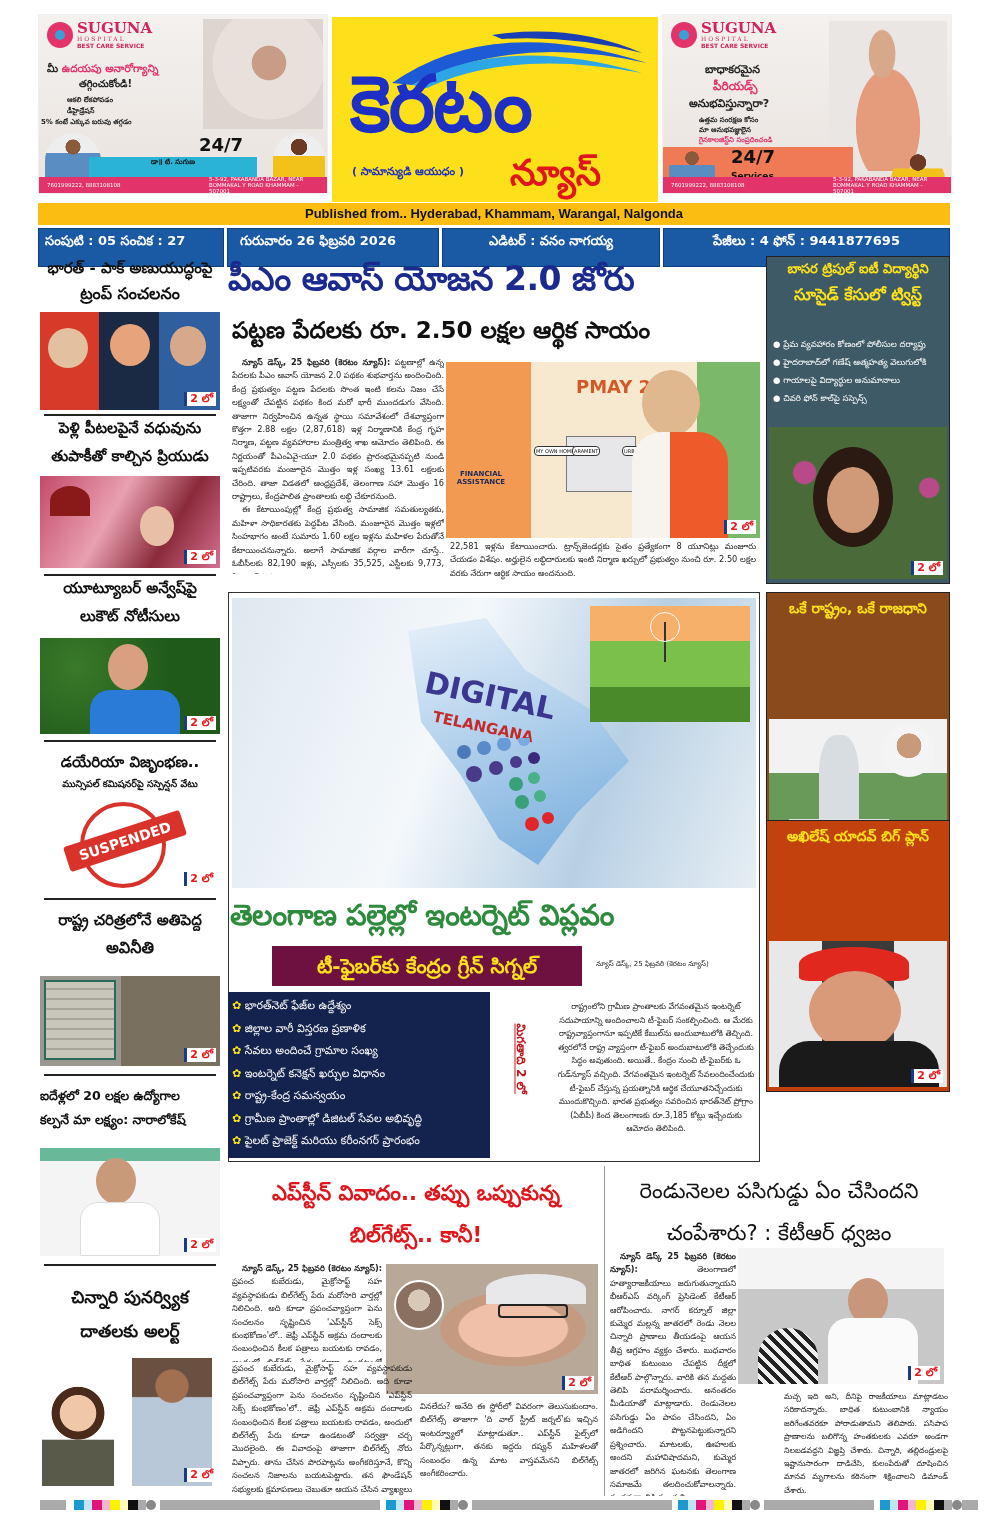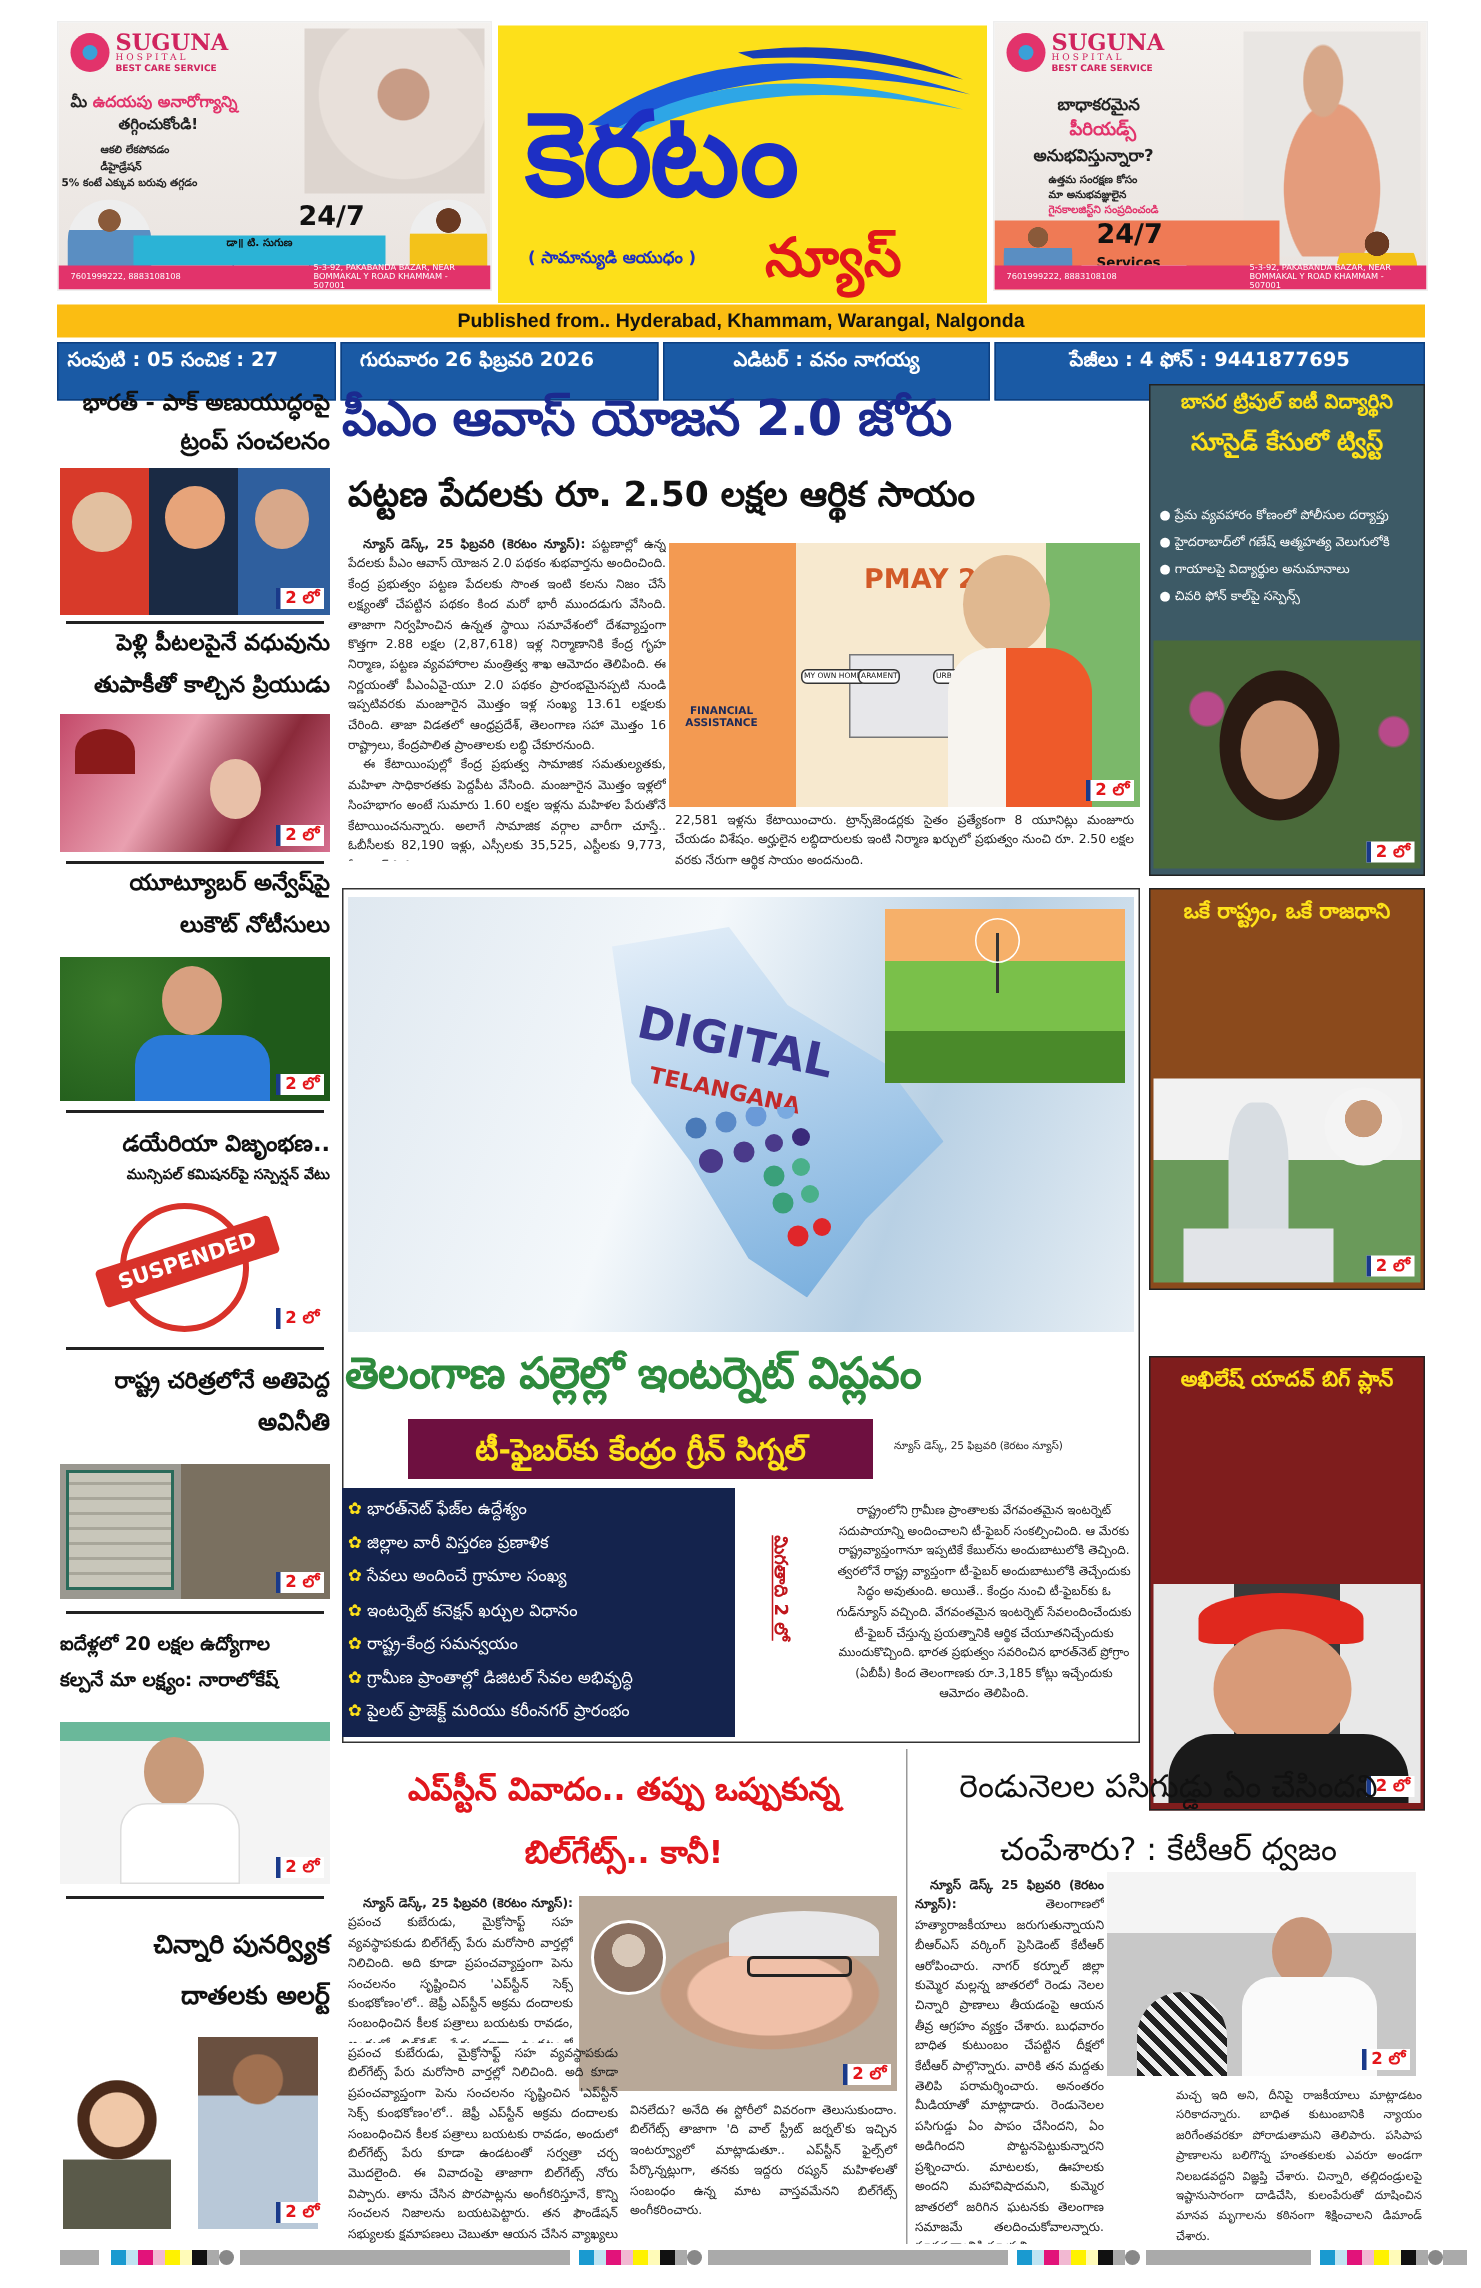--- a/index.html
+++ b/index.html
@@ -22,21 +22,21 @@
 .ad .namebar{position:absolute;left:50px;right:70px;bottom:16px;height:20px;background:#2bb3d6;color:#111;font-size:7px;text-align:center;line-height:10px;font-weight:bold}
 .masthead{position:absolute;left:332px;top:17px;width:326px;height:185px;background:#fde01a}
 .mast-wave{position:absolute;left:40px;top:6px;width:280px;height:70px}
 .mast-title{position:absolute;left:18px;top:42px;font-size:78px;font-weight:900;color:#1d2fc4;letter-spacing:-2px;line-height:90px;font-family:"DejaVu Sans",sans-serif}
 .mast-slogan{position:absolute;left:20px;top:148px;font-size:11px;color:#1d2fc4;font-weight:bold}
 .mast-news{position:absolute;left:178px;top:136px;font-size:36px;font-weight:900;color:#e0161c;line-height:40px}
 .pubbar{position:absolute;left:38px;top:203px;width:912px;height:22px;background:#fbbd12;text-align:center;font-family:"Liberation Sans",sans-serif;font-weight:bold;font-size:13px;line-height:22px;color:#111}
 .infobar{position:absolute;top:228px;height:39px;background:#1a5aa5;color:#fff;font-size:13px;line-height:23px;font-weight:bold;border:1px solid #0c3f80}
 
 .lcol{position:absolute;left:40px;width:180px}
-.lhead{font-weight:bold;text-align:right;color:#111;line-height:28px}
+.lhead{font-weight:bold;text-align:center;color:#111;line-height:28px}
 .rule{height:2px;background:#222;margin:0 4px}
 .pic{position:relative;overflow:hidden}
 .badge2{position:absolute;right:4px;bottom:4px;background:#fff;color:#e3161b;font-size:11px;font-weight:900;padding:0 3px;border-left:3px solid #1a3a8a;line-height:14px}
 
 .h1{position:absolute;font-weight:900;color:#1b2a8f}
 .col-text{font-size:8.2px;line-height:13.4px;color:#222;text-align:justify}
 .side-box{position:absolute;left:766px;width:184px;color:#fff}
 .side-title{color:#fee21a;font-weight:bold;text-align:center;line-height:26px}
 .side-list{padding:4px 6px;font-size:8.5px;line-height:18px}
 .side-list li{list-style:none}
@@ -238,21 +238,21 @@
 <div class="side-box" style="top:592px;height:268px;background:#8b4a1c;border:1px solid #222">
   <div class="side-title" style="font-size:14px;line-height:30px">ఒకే రాష్ట్రం, ఒకే రాజధాని</div>
   <div class="pic" style="position:absolute;left:2px;right:2px;bottom:4px;height:136px;background:linear-gradient(#f2f2f2 0 40%,#6a9a5a 40%)">
     <div style="position:absolute;left:50px;top:16px;width:40px;height:96px;background:#d8dde2;border-radius:40% 40% 4px 4px"></div>
     <div style="position:absolute;left:20px;top:100px;width:100px;height:36px;background:#e2e4e8"></div>
     <div style="position:absolute;right:12px;top:6px;width:52px;height:52px;border-radius:50%;background:radial-gradient(circle at 50% 40%,#c89a7a 0 30%,#f4f4f4 31%)"></div>
     <span class="badge2">2 లో</span>
   </div>
 </div>
 
-<div class="side-box" style="top:904px;height:303px;background:#7f1d1d;border:1px solid #222">
+<div class="side-box" style="top:820px;height:272px;background:#c2410c;border:1px solid #222">
   <div class="side-title" style="font-size:14px;line-height:30px">అఖిలేష్ యాదవ్ బిగ్ ప్లాన్</div>
   <div class="pic" style="position:absolute;left:2px;right:2px;bottom:4px;height:146px;background:linear-gradient(90deg,#e8e8e8 0 30%,#3a3a3a 30% 70%,#e8e8e8 70%)">
     <div style="position:absolute;left:30px;top:6px;width:110px;height:34px;background:#e0281e;border-radius:50% 50% 10% 10%"></div>
     <div style="position:absolute;left:40px;top:30px;width:92px;height:80px;border-radius:50%;background:#d89a78"></div>
     <div style="position:absolute;left:10px;top:100px;width:160px;height:46px;background:#1a1a1a;border-radius:30px 30px 0 0"></div>
     <span class="badge2">2 లో</span>
   </div>
 </div>
 
 <div class="abs" style="left:228px;top:592px;width:532px;height:570px;border:1px solid #333"></div>

